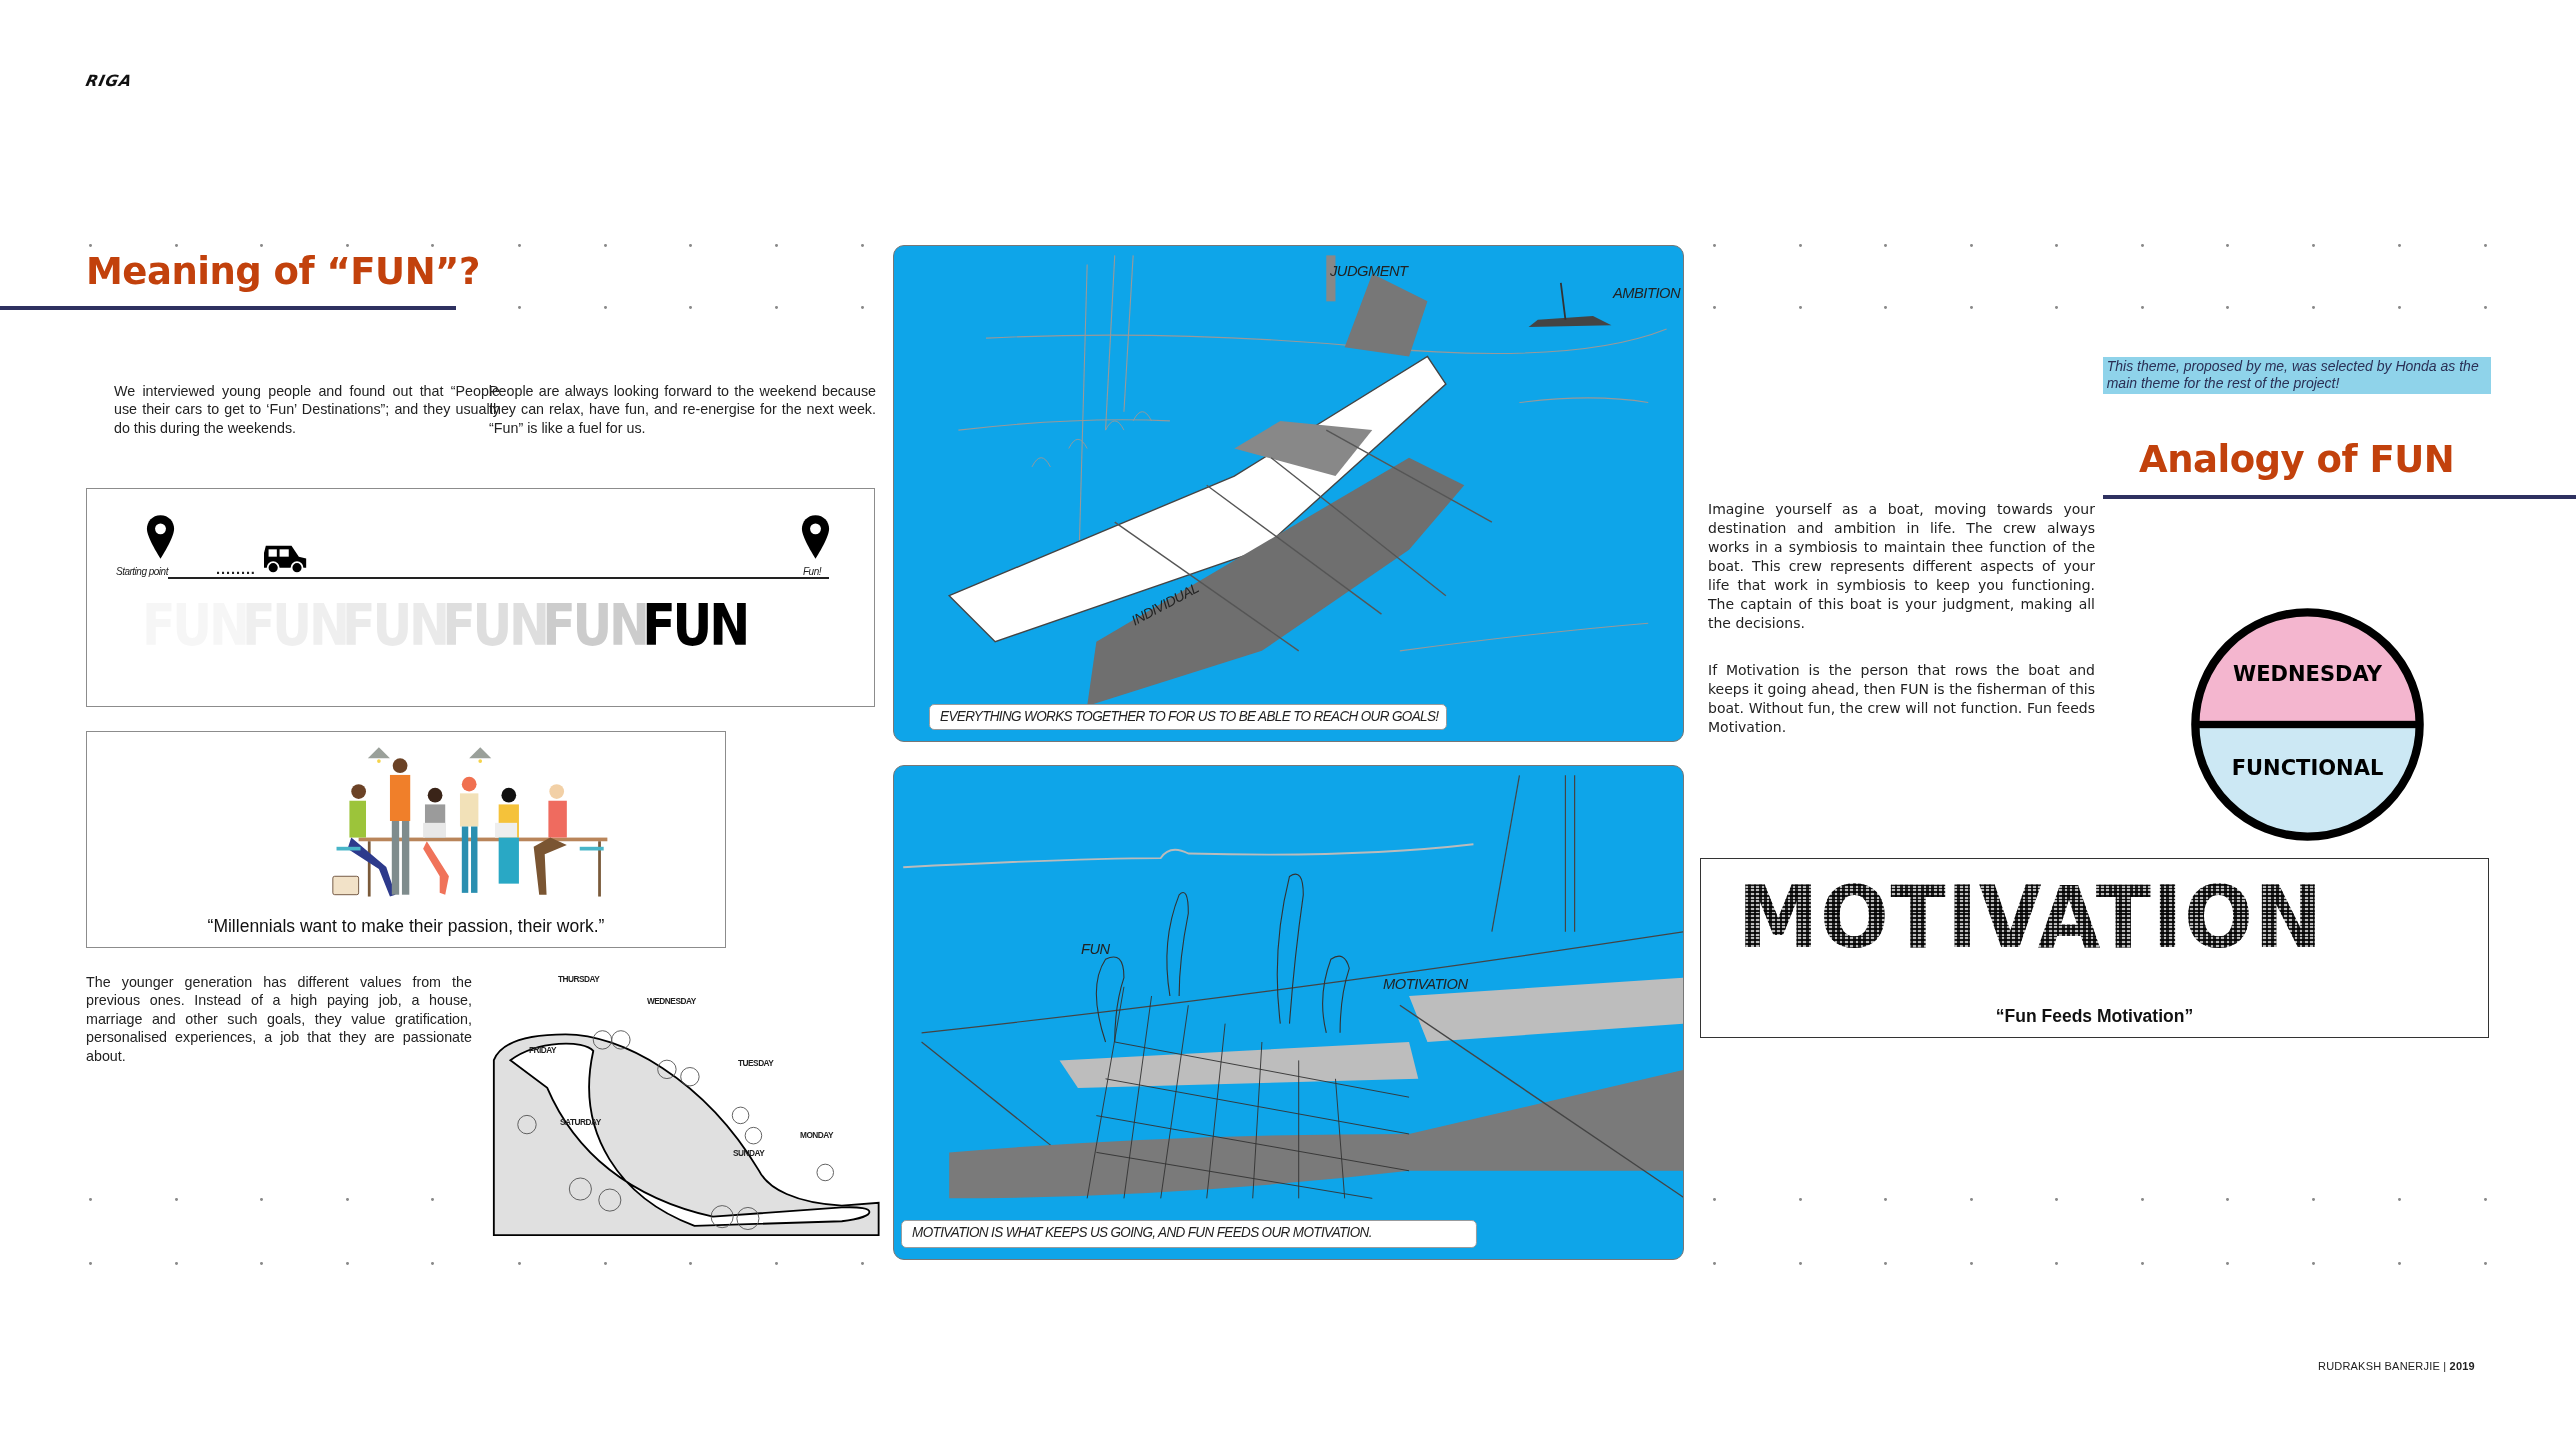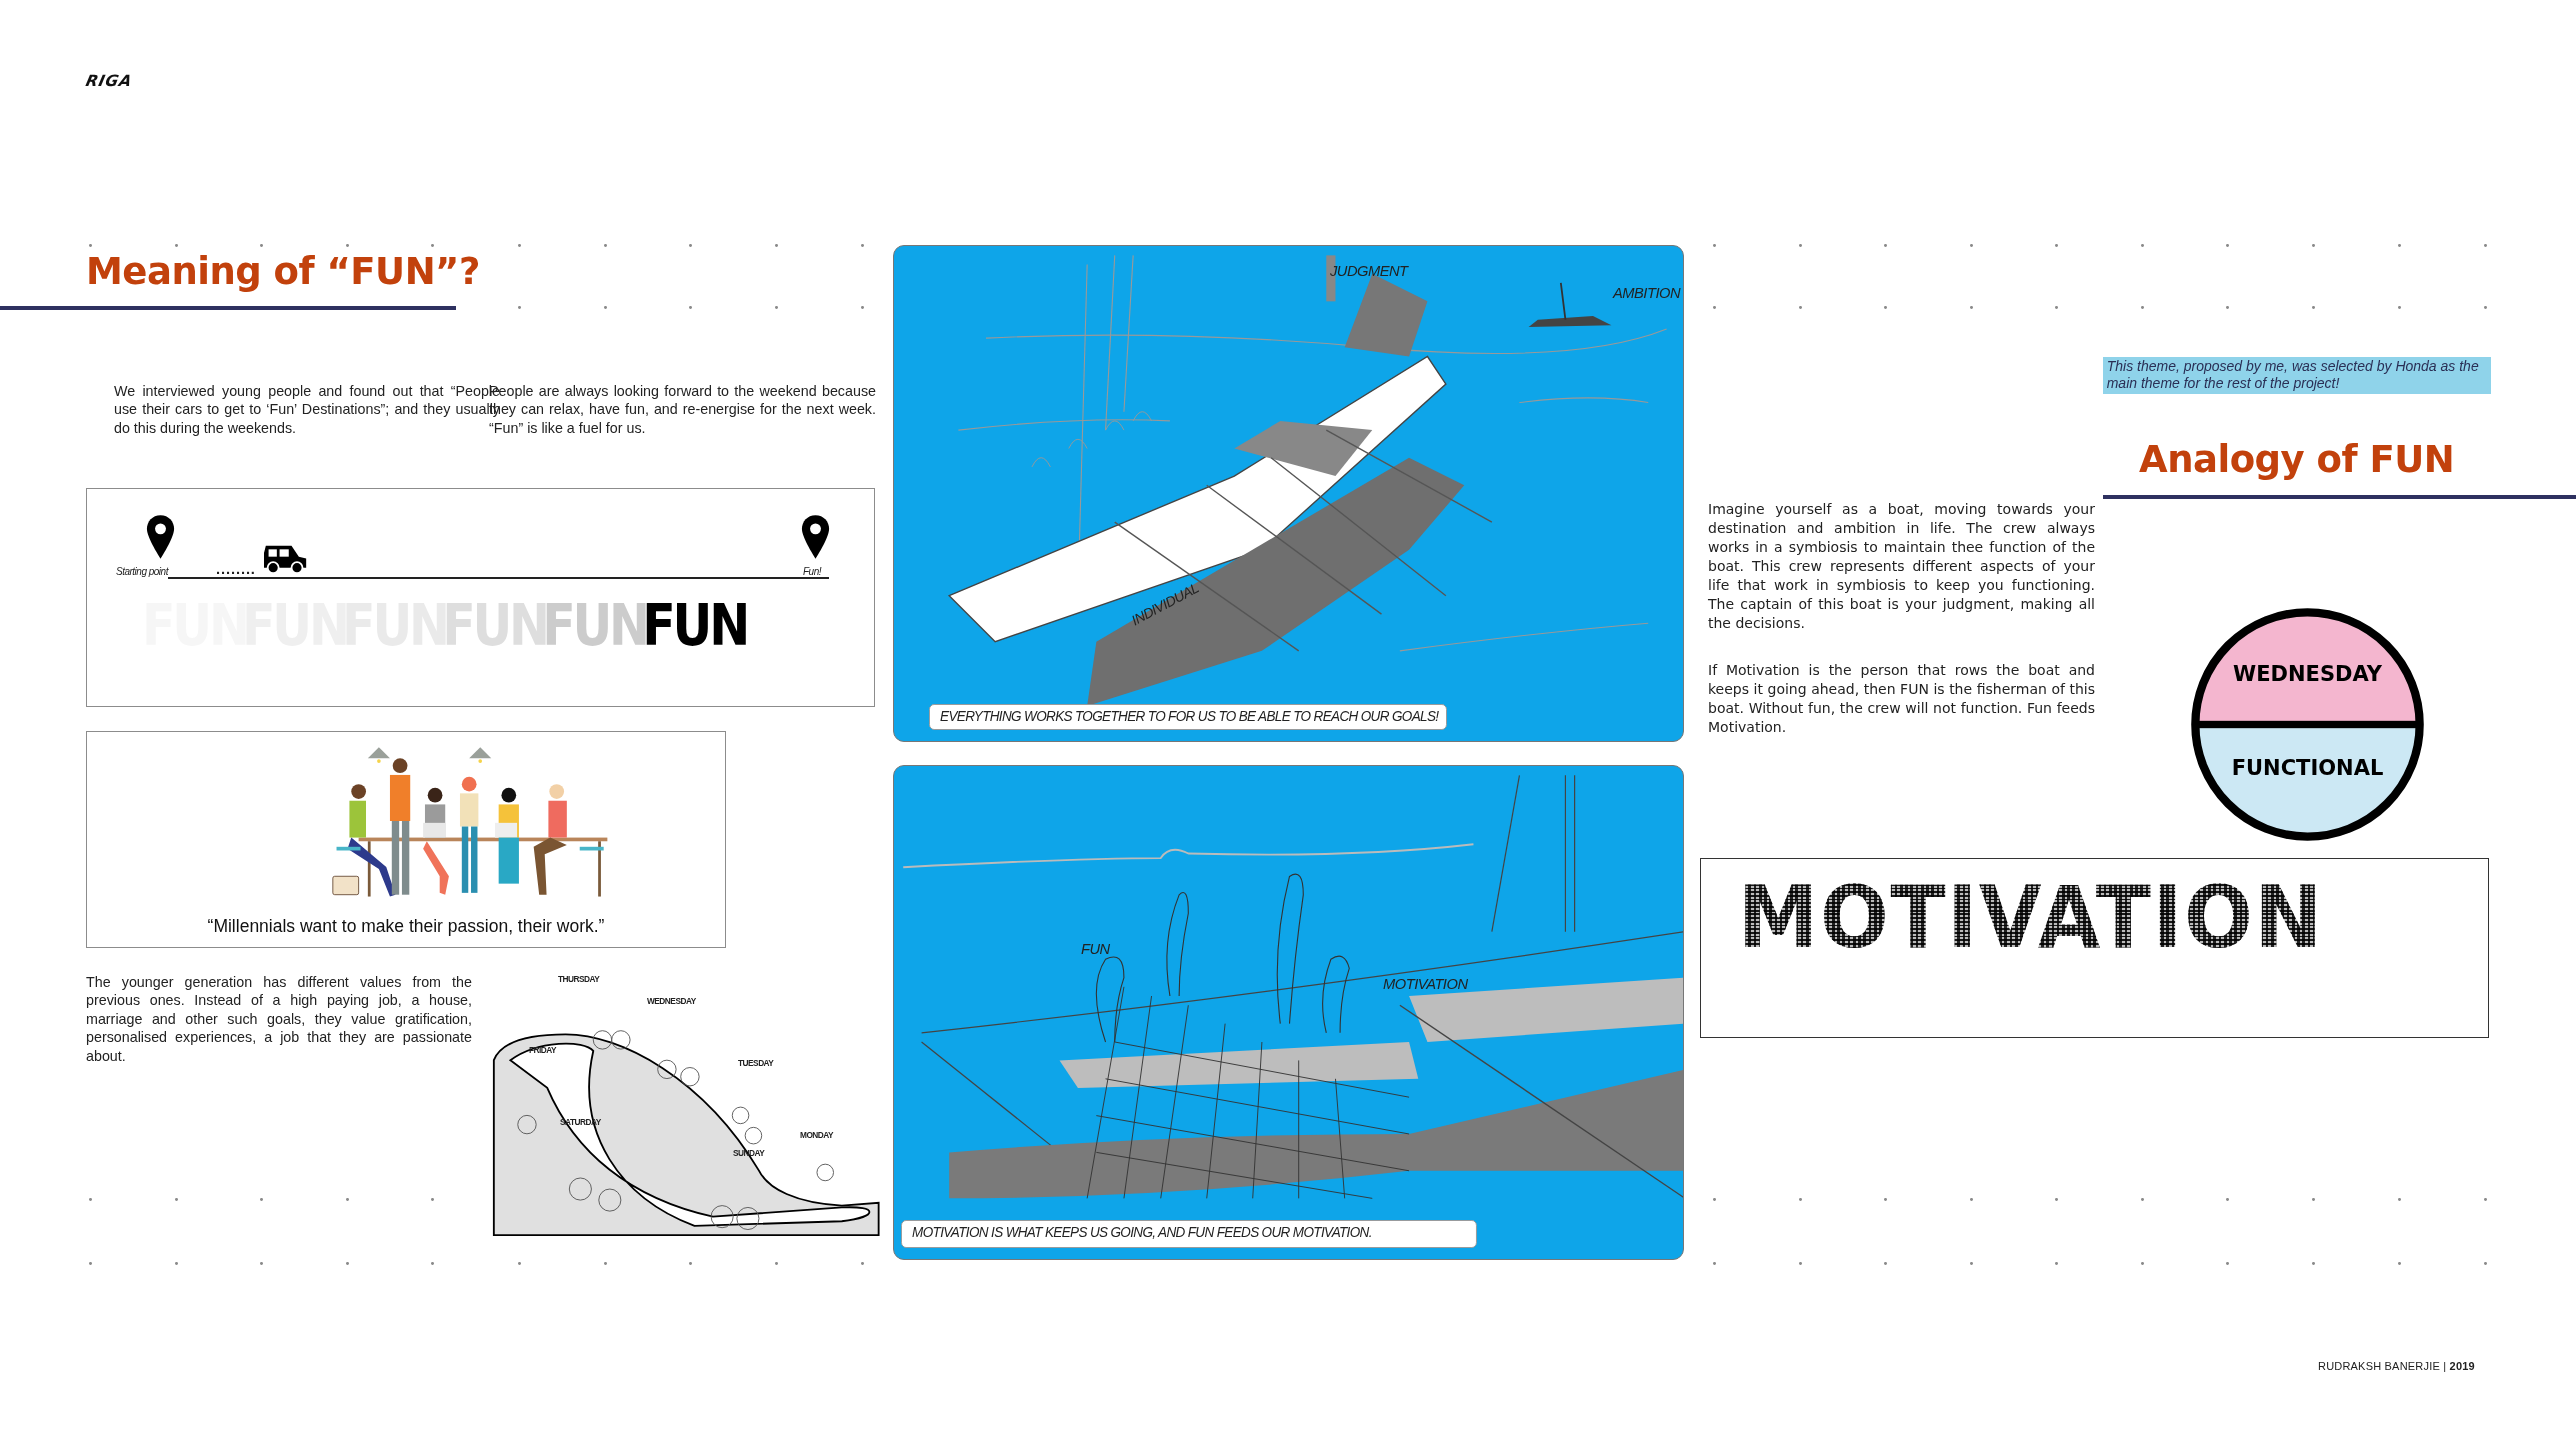--- a/index.html
+++ b/index.html
@@ -312,18 +312,19 @@
     <path d="M8 130 A122 122 0 0 0 252 130 Z" fill="#cce8f4"></path>
     <circle cx="130" cy="130" r="122" fill="none" stroke="#000" stroke-width="9"></circle>
     <rect x="8" y="126" width="244" height="8" fill="#000"></rect>
   </svg>
   <div class="abs" style="left:0; width:239px; top:57px; text-align:center; font-family:'DejaVu Sans',sans-serif; font-weight:bold; font-size:21px; color:#000;">WEDNESDAY</div>
   <div class="abs" style="left:0; width:239px; top:151px; text-align:center; font-family:'DejaVu Sans',sans-serif; font-weight:bold; font-size:21px; color:#000;">FUNCTIONAL</div>
 </div>
 
 <div class="box" style="left:1700px; top:858px; width:789px; height:180px; border-color:#333;">
   <div class="motiv-word">MOTIVATION</div>
+  <div class="motiv-quote">“Fun Feeds Motivation”</div>
 </div>
 
 <div class="footer" style="left:2318px; top:1360px;">
   <span>RUDRAKSH BANERJIE</span><span> | </span><b>2019</b>
 </div>
 
 
 </body></html>

